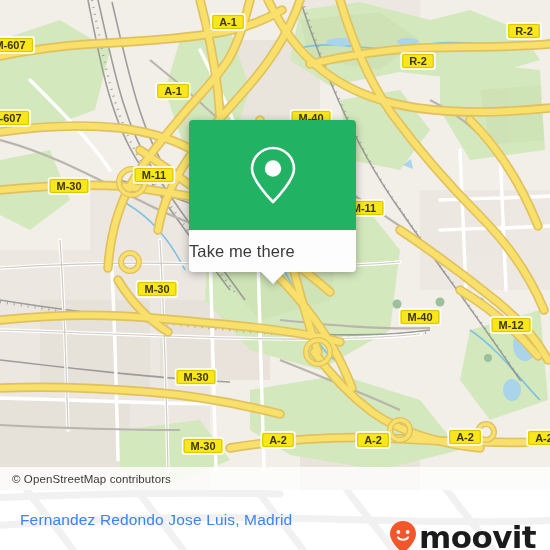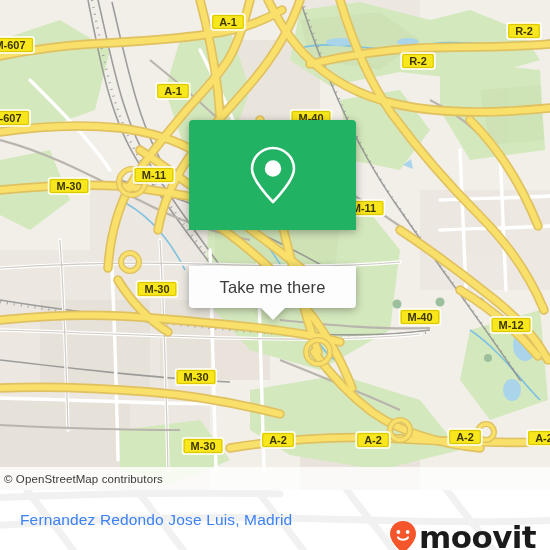--- a/index.html
+++ b/index.html
@@ -33,21 +33,21 @@
   #attrib {
     position: absolute;
     left: 0;
     top: 467px;
     width: 550px;
     height: 23px;
     background: rgba(255,255,255,0.78);
     display: flex;
     align-items: center;
     box-sizing: border-box;
-    padding-left: 4px;
+    padding-left: 12px;
   }
   #attrib span {
     font-size: 11.5px;
     color: #3a3a3a;
     letter-spacing: .1px;
     font-family: "Liberation Sans", sans-serif;
   }
 
   
   #popup {
@@ -67,22 +67,20 @@
     justify-content: center;
   }
   #popup-bottom {
     position: relative;
     width: 167px;
     height: 42px;
     background: #fdfdfd;
     border-radius: 0 0 4px 4px;
     display: flex;
     align-items: center;
-    justify-content: center;
-    margin-top: 36px;
   }
   #popup-bottom .label {
     font-size: 16.5px;
     color: #3b3b3b;
     font-family: "Liberation Sans", sans-serif;
     letter-spacing: .1px;
   }
   #popup-tip {
     position: absolute;
     left: 50%;

